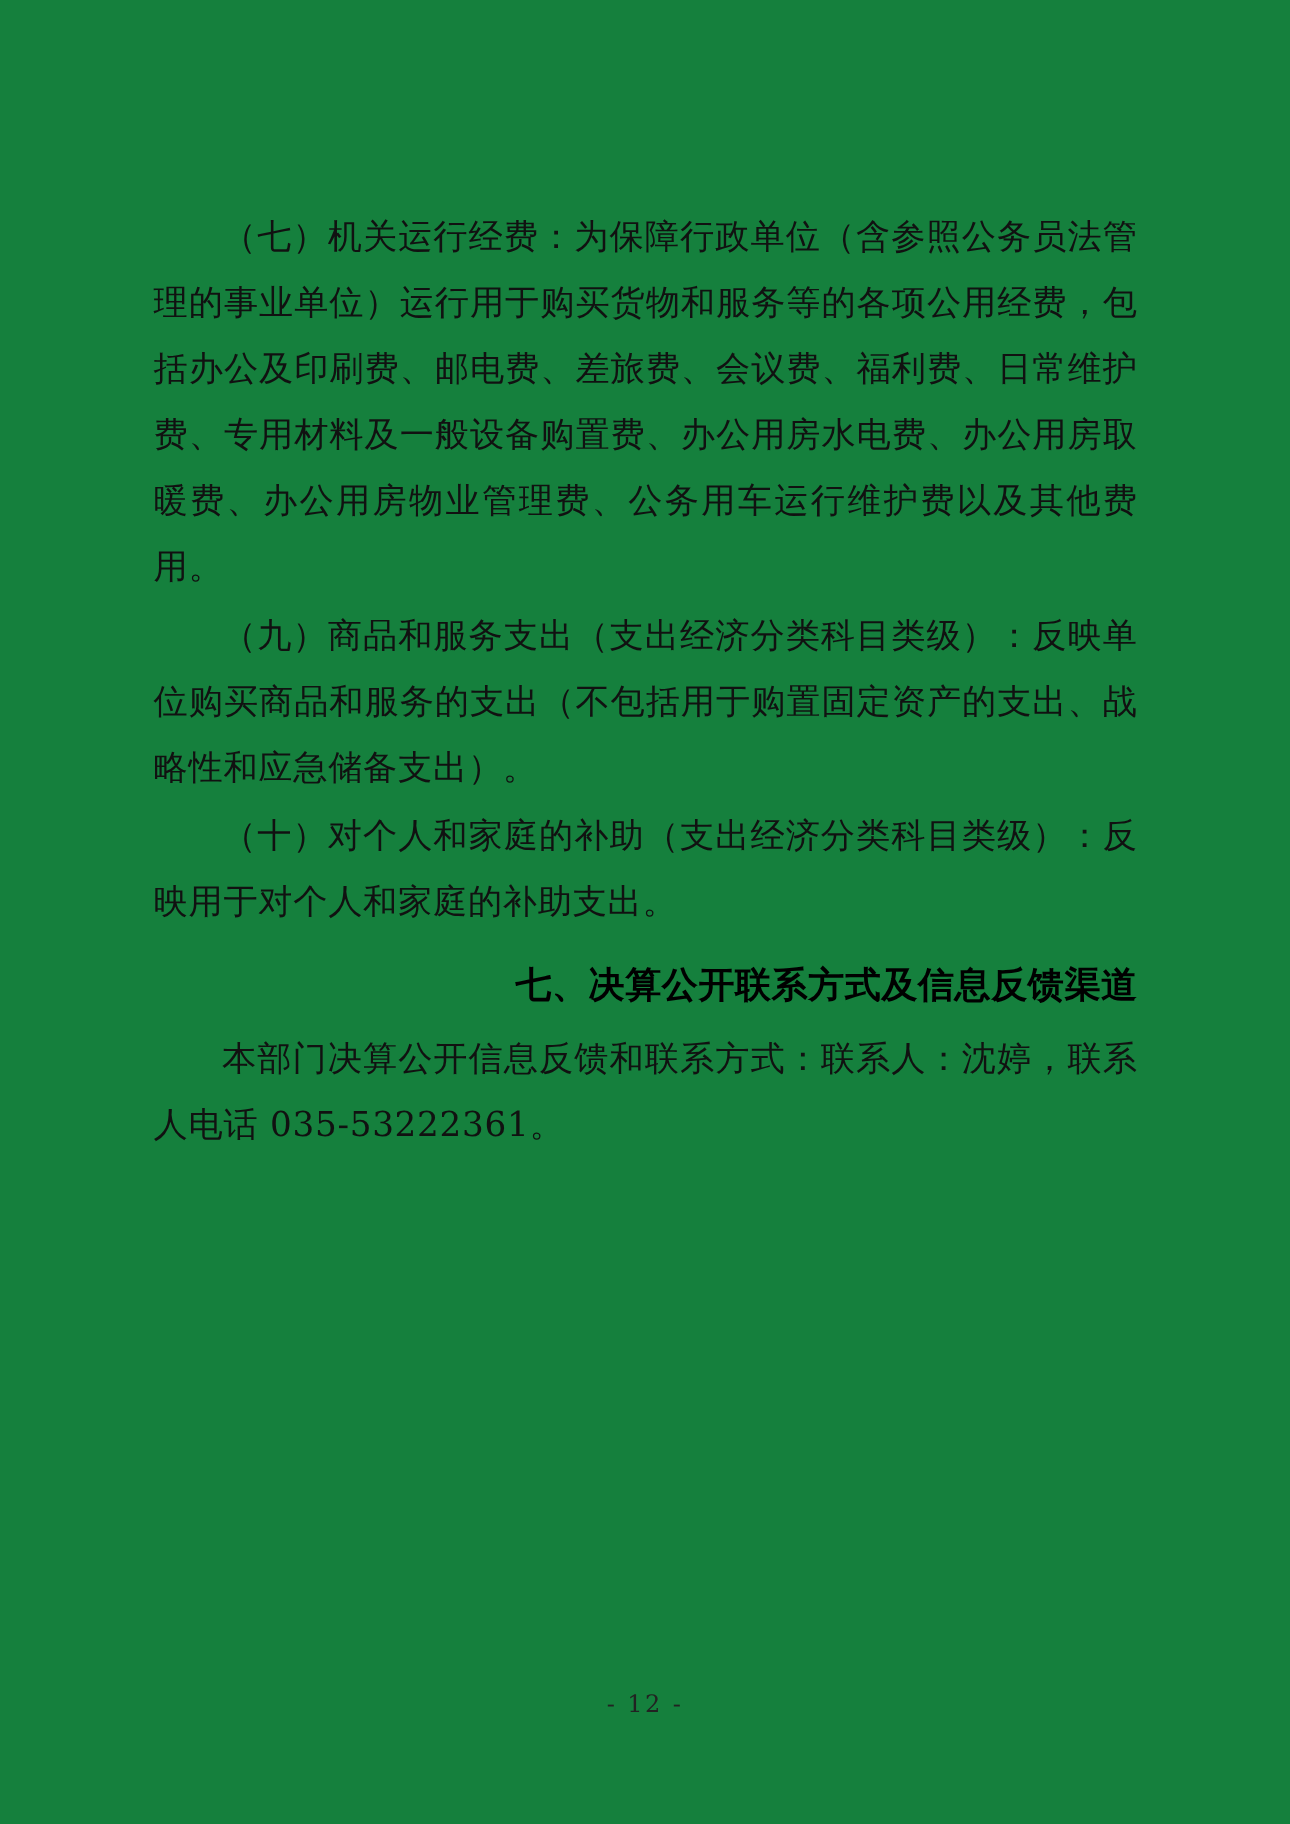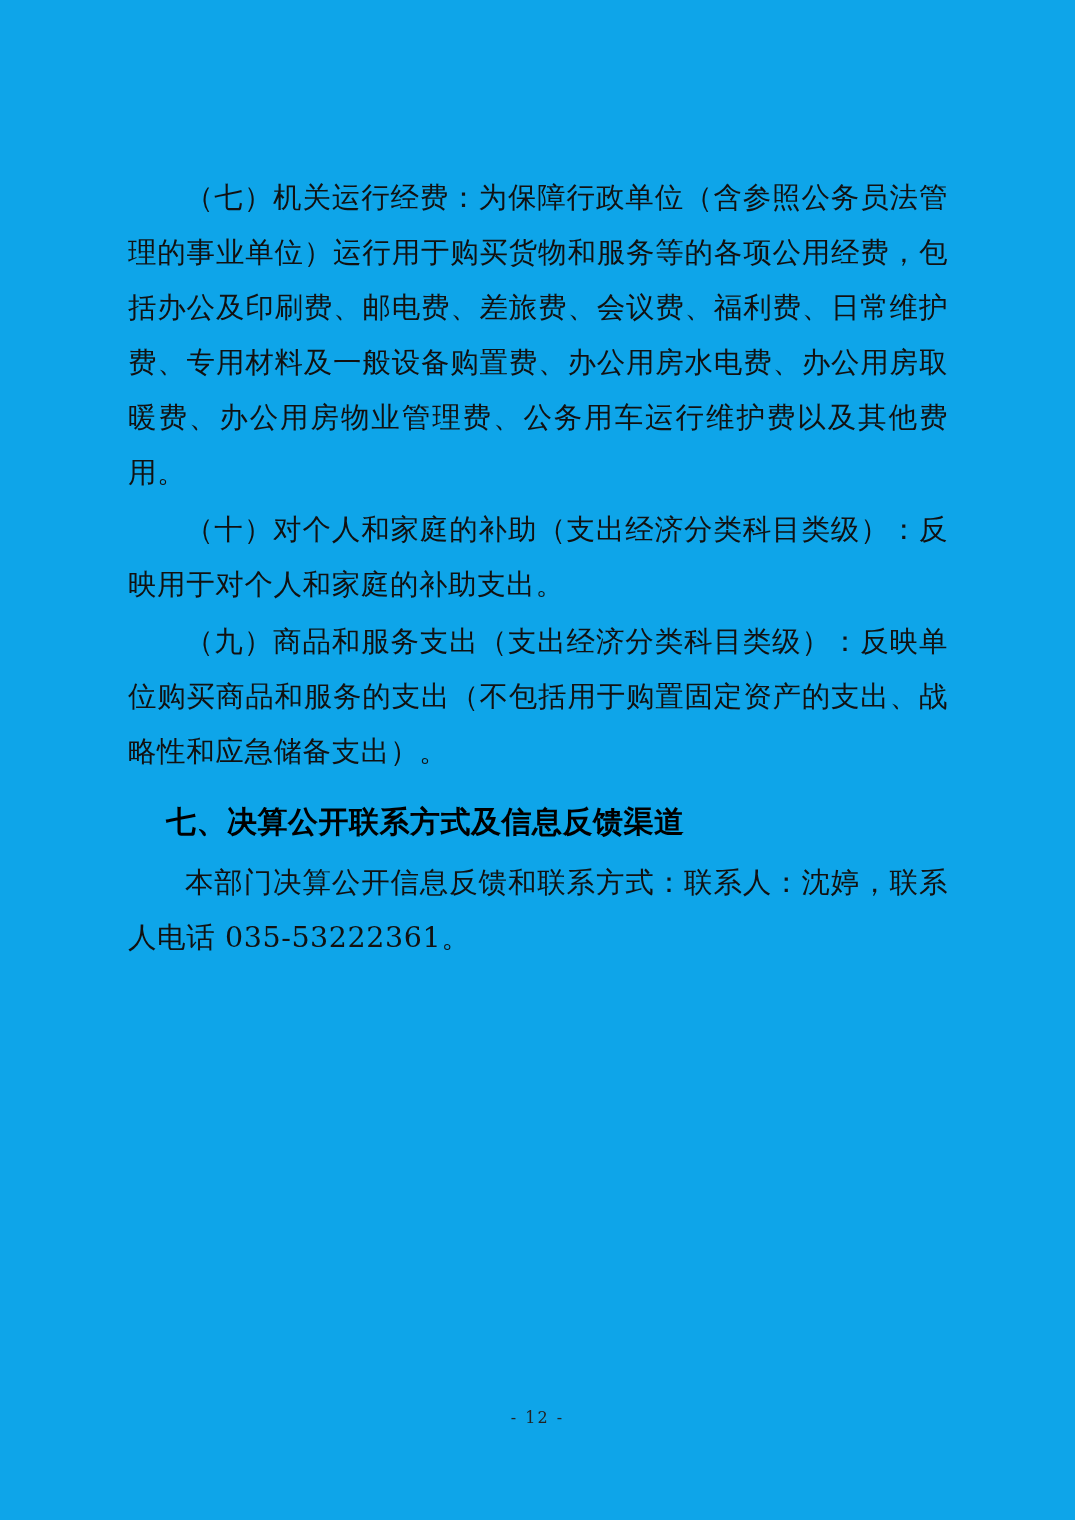--- a/index.html
+++ b/index.html
@@ -4,21 +4,21 @@
 <style>
   html, body {
     margin: 0;
     padding: 0;
     background: #ffffff;
   }
   .page {
     position: relative;
     width: 1075px;
     height: 1520px;
-    background: #0ea5e9;
+    background: #15803d;
     box-sizing: border-box;
     overflow: hidden;
     font-family: "Liberation Serif", serif;
     color: #1a1a1a;
   }
   .content {
     position: absolute;
     left: 128px;
     top: 170px;
     width: 820px;
@@ -37,46 +37,47 @@
   }
   h2.section-head {
     margin: 14px 0 4px 0;
     font-size: 30px;
     line-height: 58px;
     text-indent: 38px;
     font-family: "DejaVu Sans", "Liberation Sans", sans-serif;
     font-weight: 700;
     letter-spacing: 0.5px;
     color: #000000;
+    text-align: right;
   }
   .page-number {
     position: absolute;
     left: 0;
     right: 0;
     top: 1408px;
     text-align: center;
-    font-size: 16px;
+    font-size: 20px;
     letter-spacing: 2px;
     font-family: "DejaVu Serif", "Liberation Serif", serif;
     color: #222222;
   }
 </style>
 </head>
 <body>
 
 <div class="page">
 
   <div class="content">
 
     <p class="body-par">（七）机关运行经费：为保障行政单位（含参照公务员法管理的事业单位）运行用于购买货物和服务等的各项公用经费，包括办公及印刷费、邮电费、差旅费、会议费、福利费、日常维护费、专用材料及一般设备购置费、办公用房水电费、办公用房取暖费、办公用房物业管理费、公务用车运行维护费以及其他费用。</p>
 
 
+    <p class="body-par">（九）商品和服务支出（支出经济分类科目类级）：反映单位购买商品和服务的支出（不包括用于购置固定资产的支出、战略性和应急储备支出）。</p>
+
     <p class="body-par">（十）对个人和家庭的补助（支出经济分类科目类级）：反映用于对个人和家庭的补助支出。</p>
-
-    <p class="body-par">（九）商品和服务支出（支出经济分类科目类级）：反映单位购买商品和服务的支出（不包括用于购置固定资产的支出、战略性和应急储备支出）。</p>
 
     <h2 class="section-head">七、决算公开联系方式及信息反馈渠道</h2>
 
     <p class="body-par">本部门决算公开信息反馈和联系方式：联系人：沈婷，联系人电话 035-53222361。</p>
 
   </div>
 
   <div class="page-number">- 12 -</div>
 
 </div>

